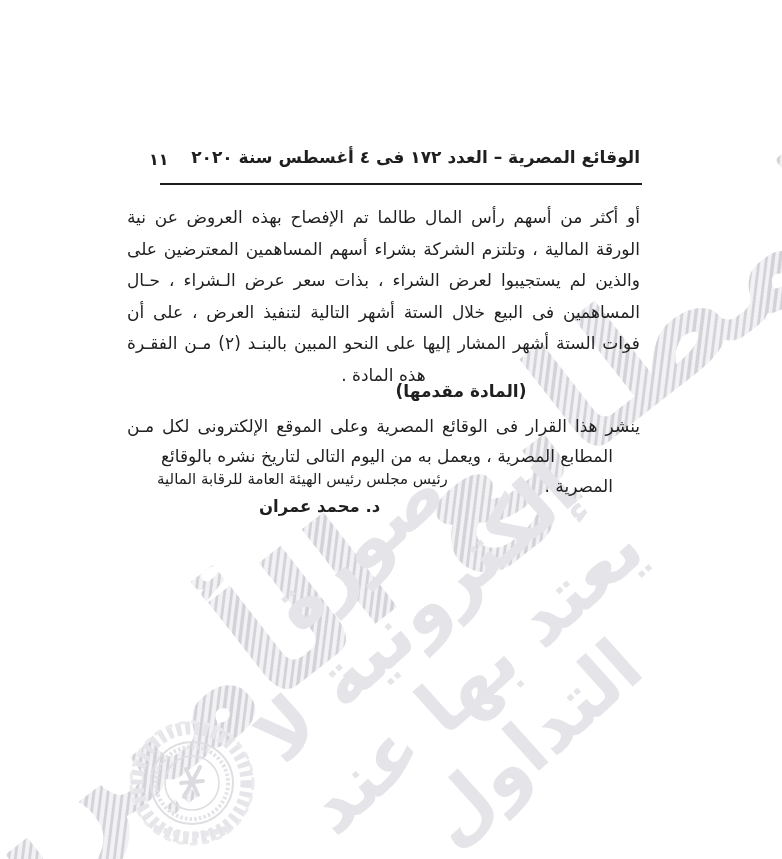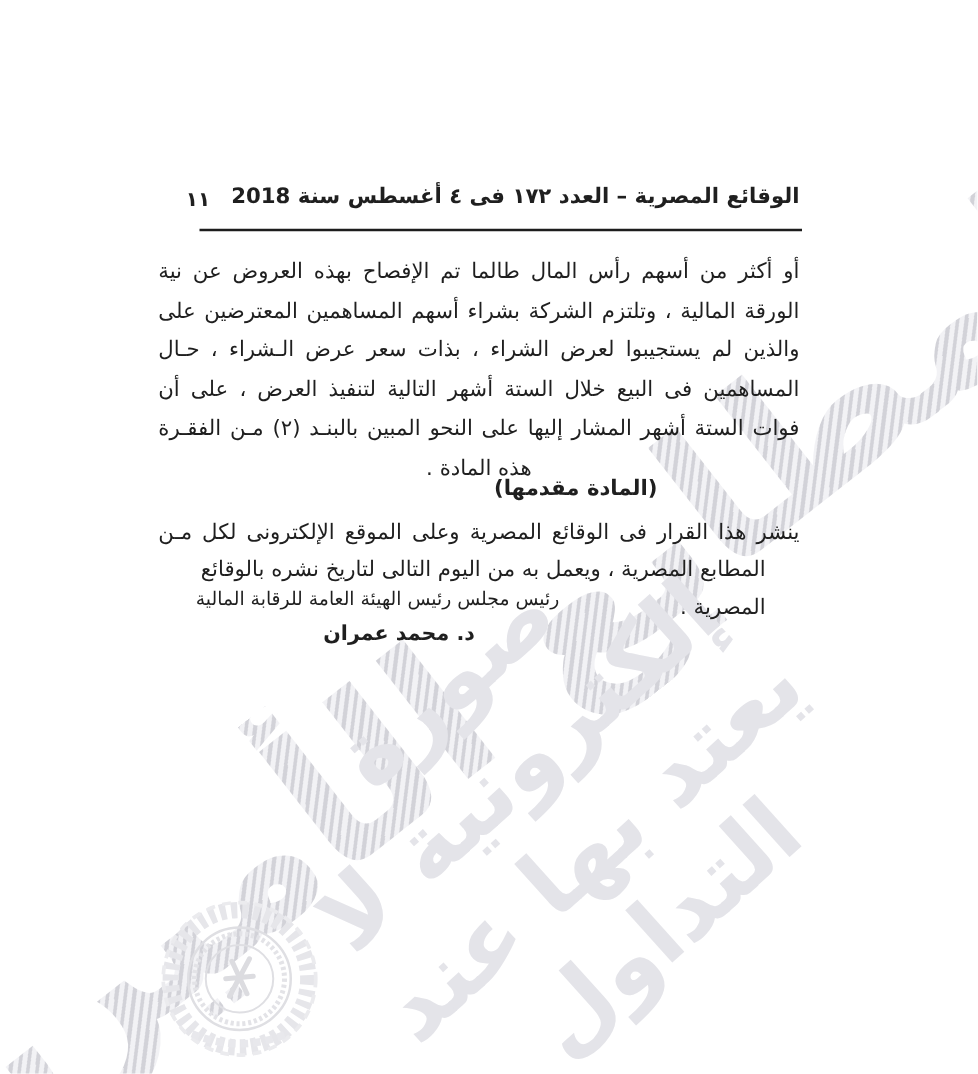--- a/index.html
+++ b/index.html
@@ -115,21 +115,21 @@
       <circle cx="68" cy="66" r="55" stroke="#e6e6ea" stroke-width="13" stroke-dasharray="5 4"></circle>
       <circle cx="68" cy="66" r="61" stroke="#ebebee" stroke-width="3" stroke-dasharray="7 6"></circle>
       <circle cx="68" cy="66" r="41" stroke="#dfdfe3" stroke-width="2"></circle>
       <circle cx="68" cy="66" r="36" stroke="#e3e3e7" stroke-width="4" stroke-dasharray="2.5 2.2"></circle>
       <circle cx="68" cy="66" r="27" stroke="#dfdfe3" stroke-width="1.6"></circle>
       <path d="M60 80 L76 50 M62 52 L74 78 M57 66 L79 64" stroke="#dcdce0" stroke-width="4" stroke-linecap="round"></path>
       <path d="M30 110 Q68 126 106 110" stroke="#e8e8ec" stroke-width="6" stroke-dasharray="6 4"></path>
     </g>
   </svg>
 
-  <div class="header-title">الوقائع المصرية – العدد ١٧٢ فى ٤ أغسطس سنة 2018</div>
+  <div class="header-title">الوقائع المصرية – العدد ١٧٢ فى ٤ أغسطس سنة ٢٠٢٠</div>
 
   <div class="page-num">١١</div>
 
   <div class="rule"></div>
 
   <div class="para1">
     <div class="jline">أو أكثر من أسهم رأس المال طالما تم الإفصاح بهذه العروض عن نية مقدمها فى شـطب</div>
     <div class="jline">الورقة المالية ، وتلتزم الشركة بشراء أسهم المساهمين المعترضين على قـرار الـشطب</div>
     <div class="jline">والذين لم يستجيبوا لعرض الشراء ، بذات سعر عرض الـشراء ، حـال رغبـة هـؤلاء</div>
     <div class="jline">المساهمين فى البيع خلال الستة أشهر التالية لتنفيذ العرض ، على أن يكون سعر البيع بعـد</div>

